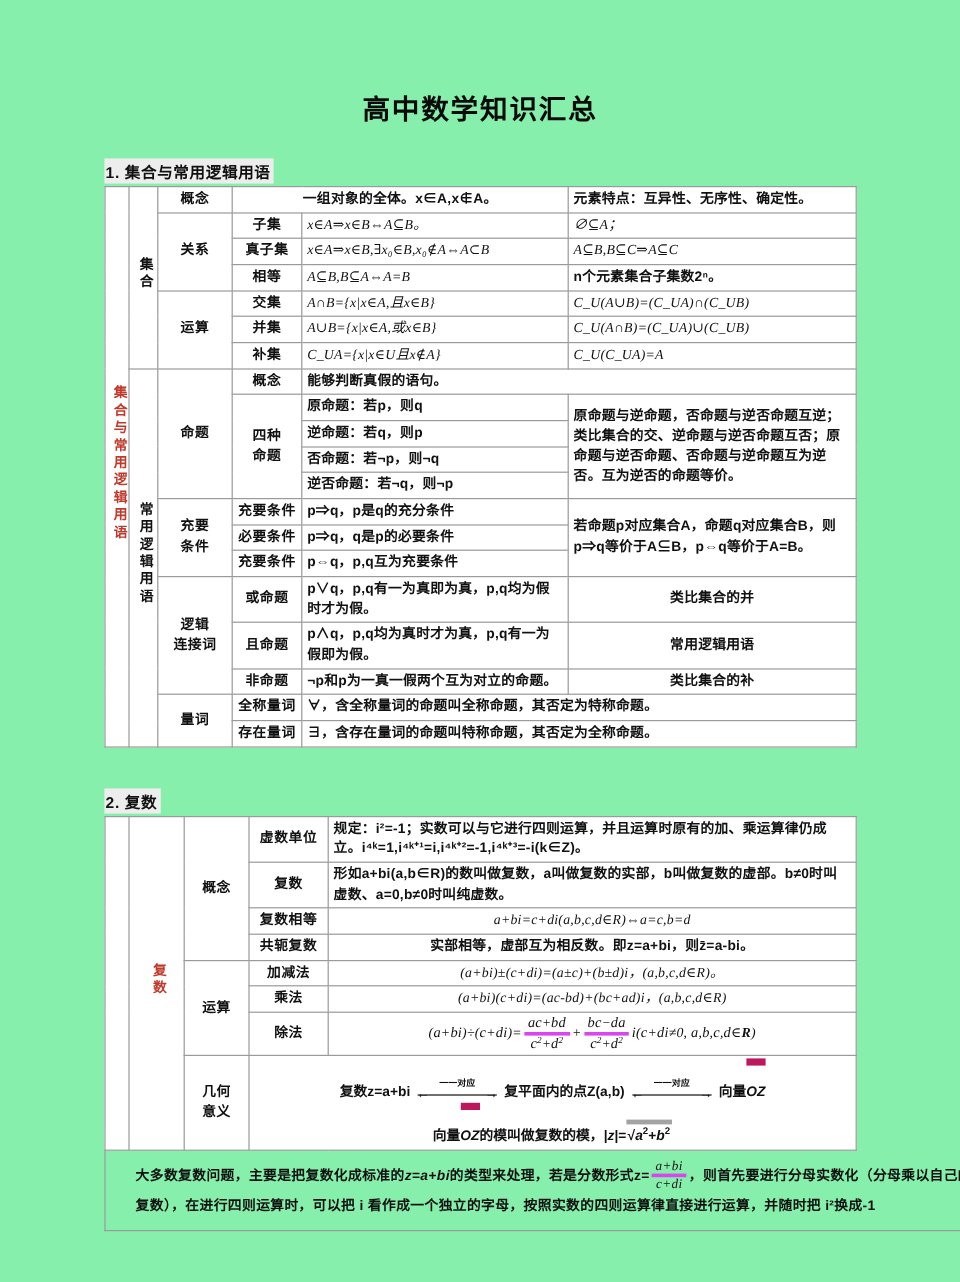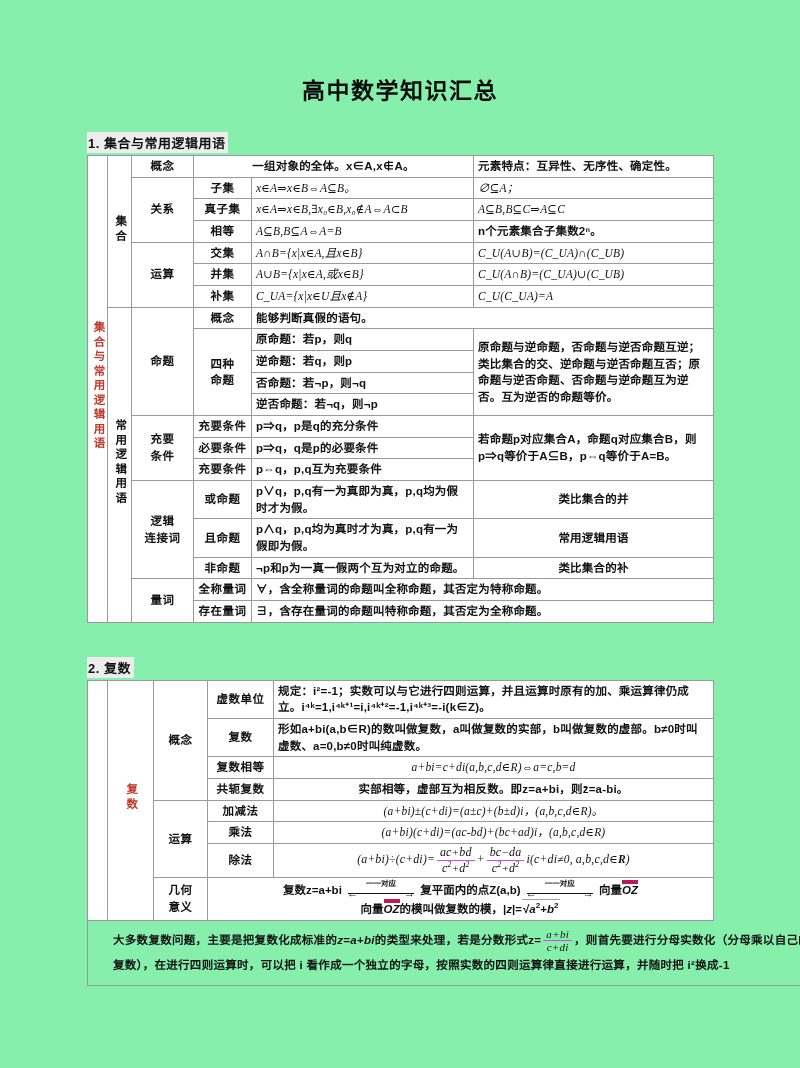--- a/index.html
+++ b/index.html
@@ -119,21 +119,21 @@
     display:inline-block;
     vertical-align:middle;
     text-align:center;
     font-style:italic;
     font-family:"Liberation Serif","DejaVu Serif",serif;
     font-weight:normal;
     font-size:11px;
     line-height:1.15;
     margin:0 2px;
   }
-  .frac .num{ display:block; border-bottom:1px solid #d946ef; padding:0 3px;text-align:center;}
+  .frac .num{ display:block; border-bottom:3px solid #d946ef; padding:0 3px;text-align:center;}
   .frac .den{ display:block; padding:0 3px;}
   .arrow{
     display:inline-block;
     position:relative;
     width:66px;
     height:14px;
     vertical-align:middle;
     margin:0 3px;
     text-decoration:underline;
   }
@@ -141,24 +141,24 @@
     position:absolute; left:0; right:0; top:9px; height:1px; background:#111;
   }
   .arrow .lt{ position:absolute; left:-1px; top:4px; font-size:11px; line-height:1;}
   .arrow .rt{ position:absolute; right:-1px; top:4px; font-size:11px; line-height:1;}
   .arrow .lbl{
     position:absolute; left:0; right:0; top:-5px;
     text-align:center; font-size:7.5px;
     font-family:"Liberation Sans","DejaVu Sans",sans-serif;
     font-weight:bold; color:#111; letter-spacing:0;
   }
-  .vecbar{ border-top:4px solid #be185d; display:inline-block; padding-top:0px; line-height:1.1;}
+  .vecbar{ border-top:6px solid #be185d; display:inline-block; padding-top:16px; line-height:1.1;}
   .geo{ text-align:center; font-family:"Liberation Sans","DejaVu Sans",sans-serif; font-weight:bold; font-size:11.5px; line-height:2.1;}
   sup{ font-size:0.7em; }
-  .sq{ display:inline-block; border-top:1px solid #a3a3a3; padding:0 2px 0 1px; }
+  .sq{ display:inline-block; border-top:4px solid #a3a3a3; padding:0 2px 0 1px; }
 </style>
 </head>
 <body>
 
 <div class="page">
 
   <h1 class="doc-title">高中数学知识汇总</h1>
 
   <div class="section s1">
     <div class="section-head">1. 集合与常用逻辑用语</div>

